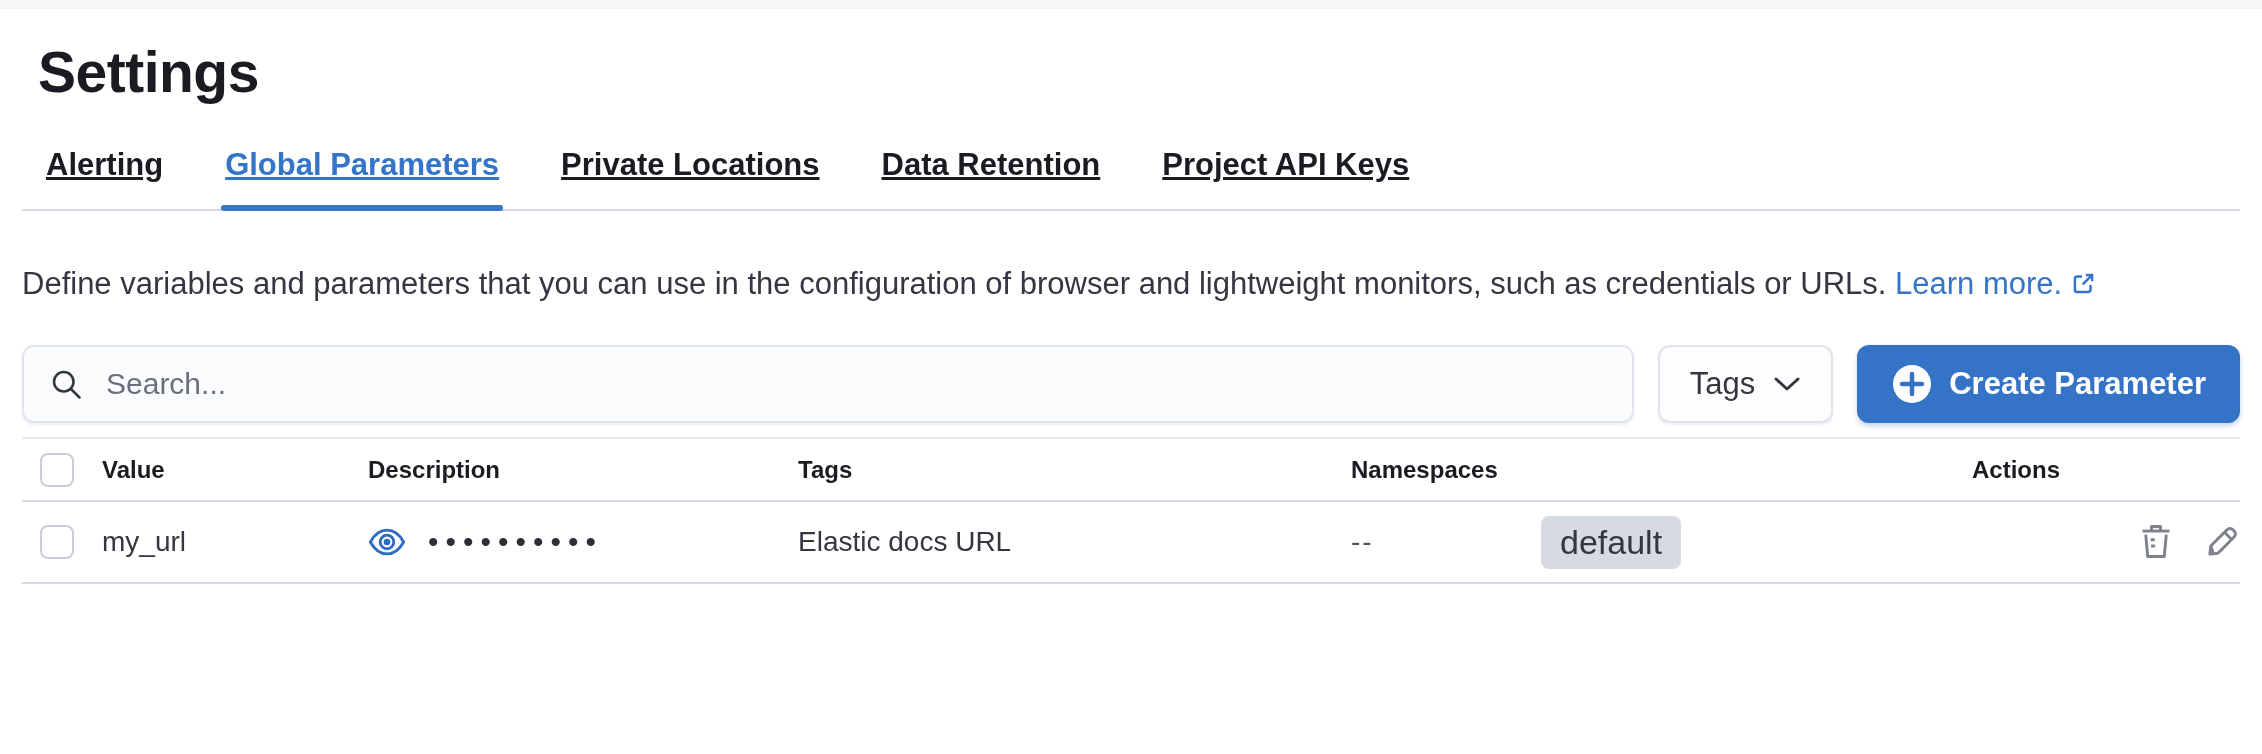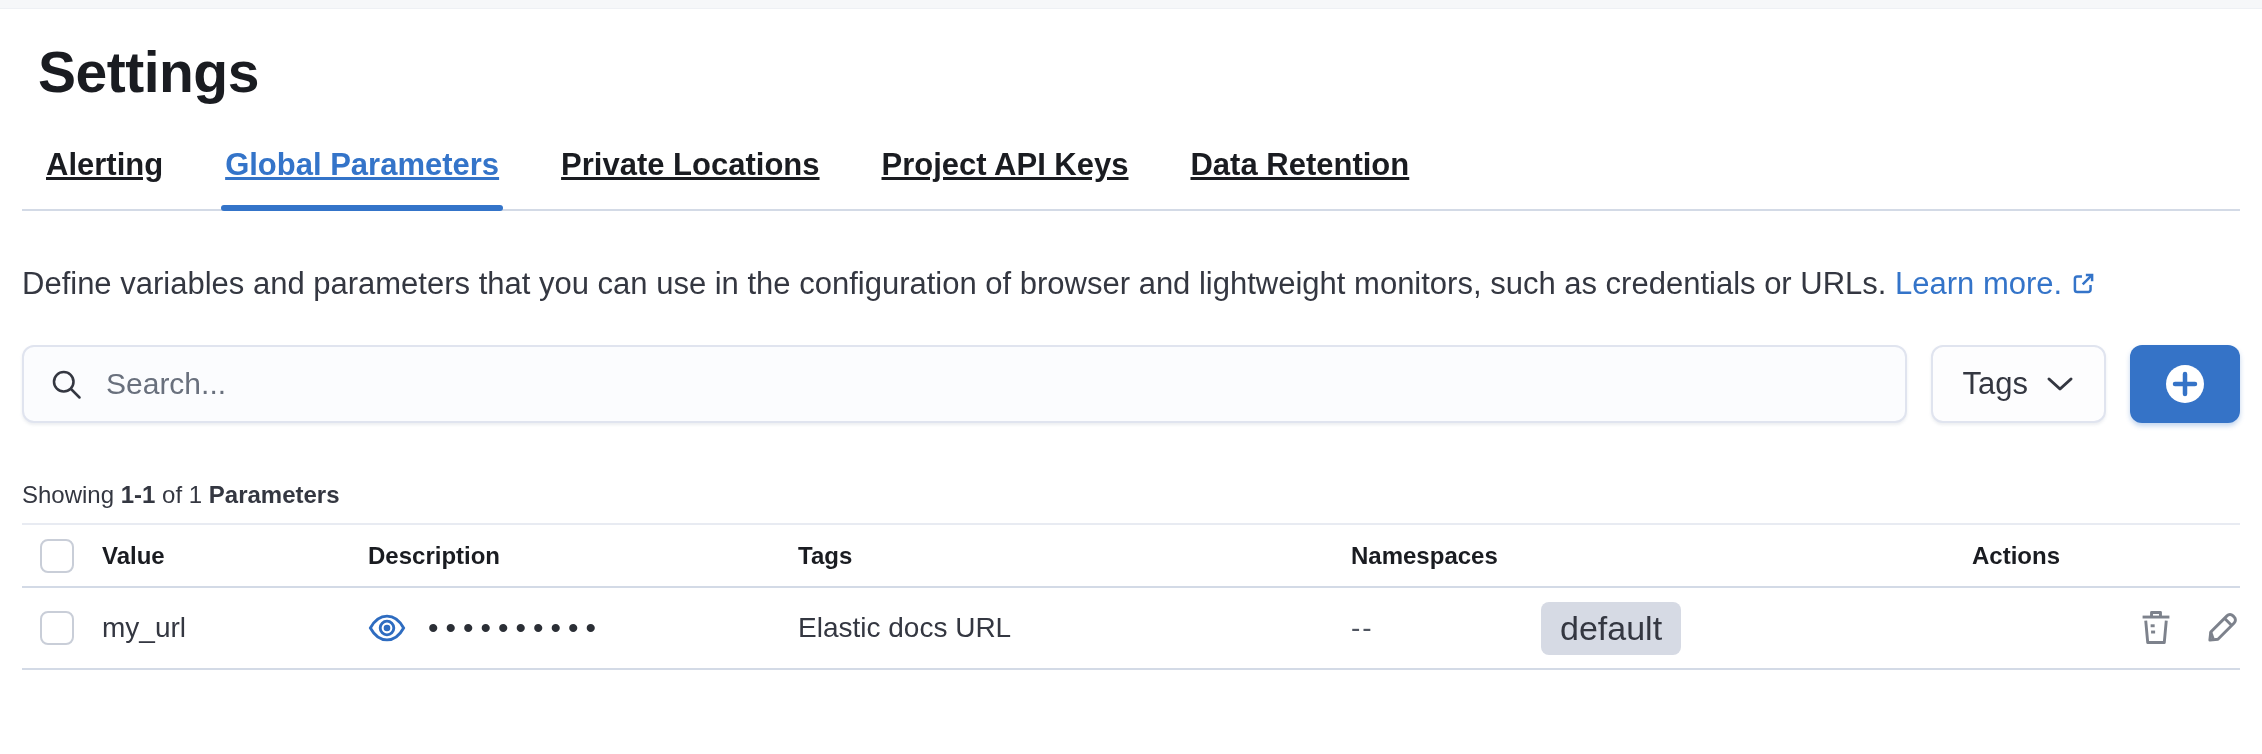--- a/index.html
+++ b/index.html
@@ -68,22 +68,22 @@
 <div class="top-strip"></div>
 
 <div class="page">
 
   <h1 class="page-title">Settings</h1>
 
   <nav class="tabs">
     <button class="tab">Alerting</button>
     <button class="tab active">Global Parameters</button>
     <button class="tab">Private Locations</button>
+    <button class="tab">Data Retention</button>
     <button class="tab">Project API Keys</button>
-    <button class="tab">Data Retention</button>
   </nav>
 
   <p class="description">
     <span>Define variables and parameters that you can use in the configuration of browser and lightweight monitors, such as credentials or URLs.</span>
     <a class="learn-more">Learn more.</a><span class="ext-icon"><svg width="25" height="25" viewBox="0 0 16 16" fill="none" stroke="#3474c9" stroke-width="1.6">
           <path d="M7 3.5H4A1.5 1.5 0 0 0 2.5 5v7A1.5 1.5 0 0 0 4 13.5h7A1.5 1.5 0 0 0 12.5 12V9"></path>
           <path d="M9.5 2.5H13.5V6.5"></path>
           <path d="M13.2 2.8L7.5 8.5"></path>
         </svg></span>
   </p>
@@ -100,29 +100,24 @@
       <span>Tags</span>
       <svg width="28" height="18" viewBox="0 0 28 18" fill="none" stroke="#343741" stroke-width="3" stroke-linecap="round" stroke-linejoin="round">
           <path d="M3 4 L14 14 L25 4"></path>
         </svg>
     </button>
     <button class="create-btn">
       <svg width="42" height="42" viewBox="0 0 42 42">
           <circle cx="21" cy="21" r="19" fill="#ffffff"></circle>
           <path d="M21 11v20M11 21h20" stroke="#3573c7" stroke-width="4.5" stroke-linecap="round"></path>
         </svg>
+      <span>Create Parameter</span>
     </button>
   </div>
 
-  <div class="summary">
-    <span>Showing</span>
-    <b>1-1</b>
-    <span>of 1</span>
-    <b>Parameters</b>
-  </div>
 
   <div class="table">
 
     <div class="tgrid thead">
       <div class="cb-cell">
           <div class="checkbox"></div>
         </div>
       <div>Value</div>
       <div>Description</div>
       <div>Tags</div>

